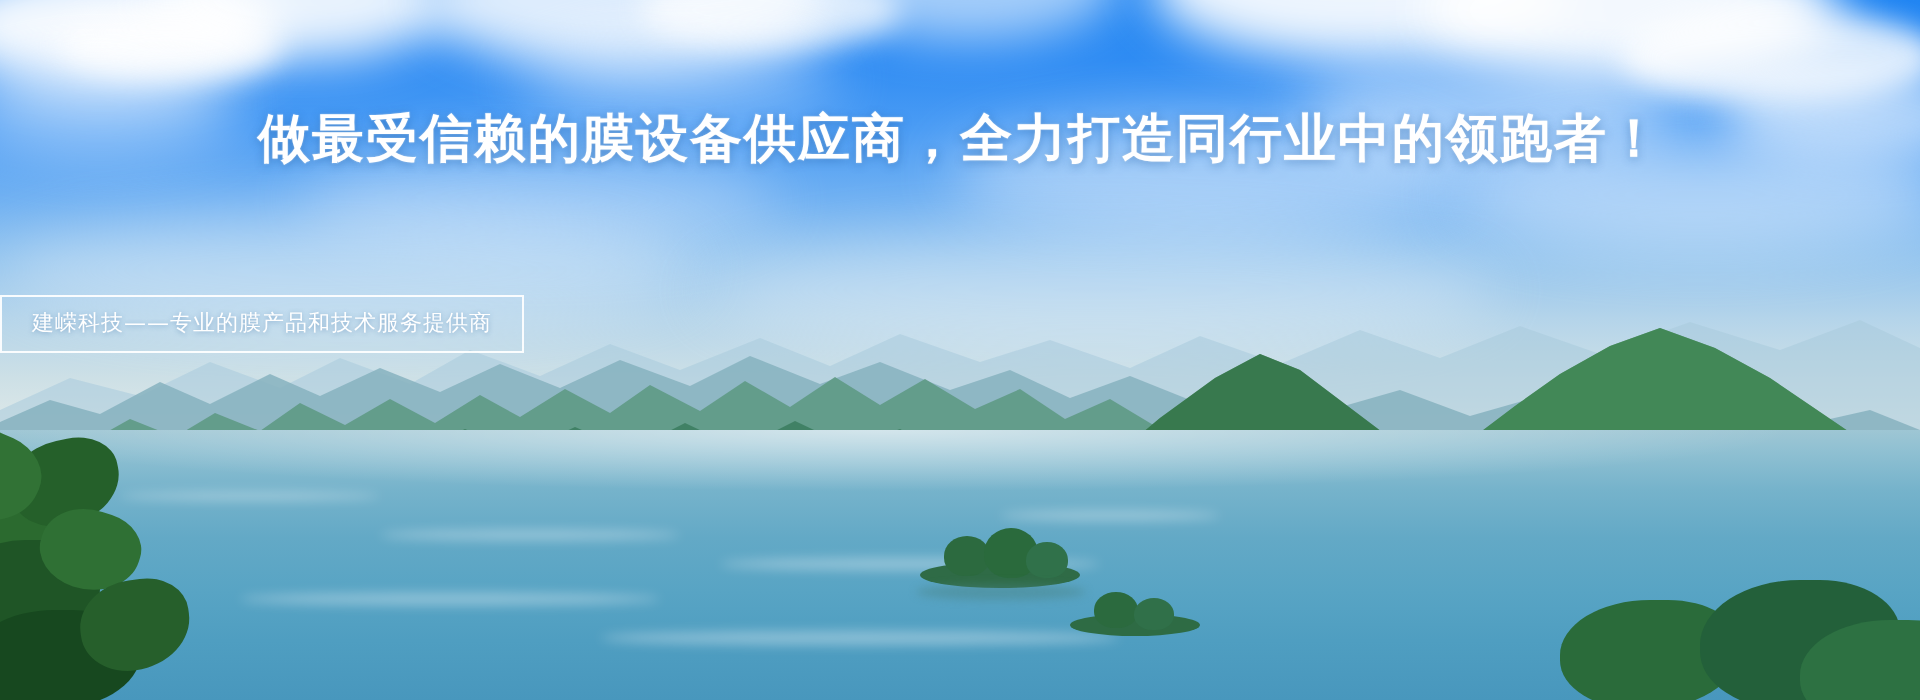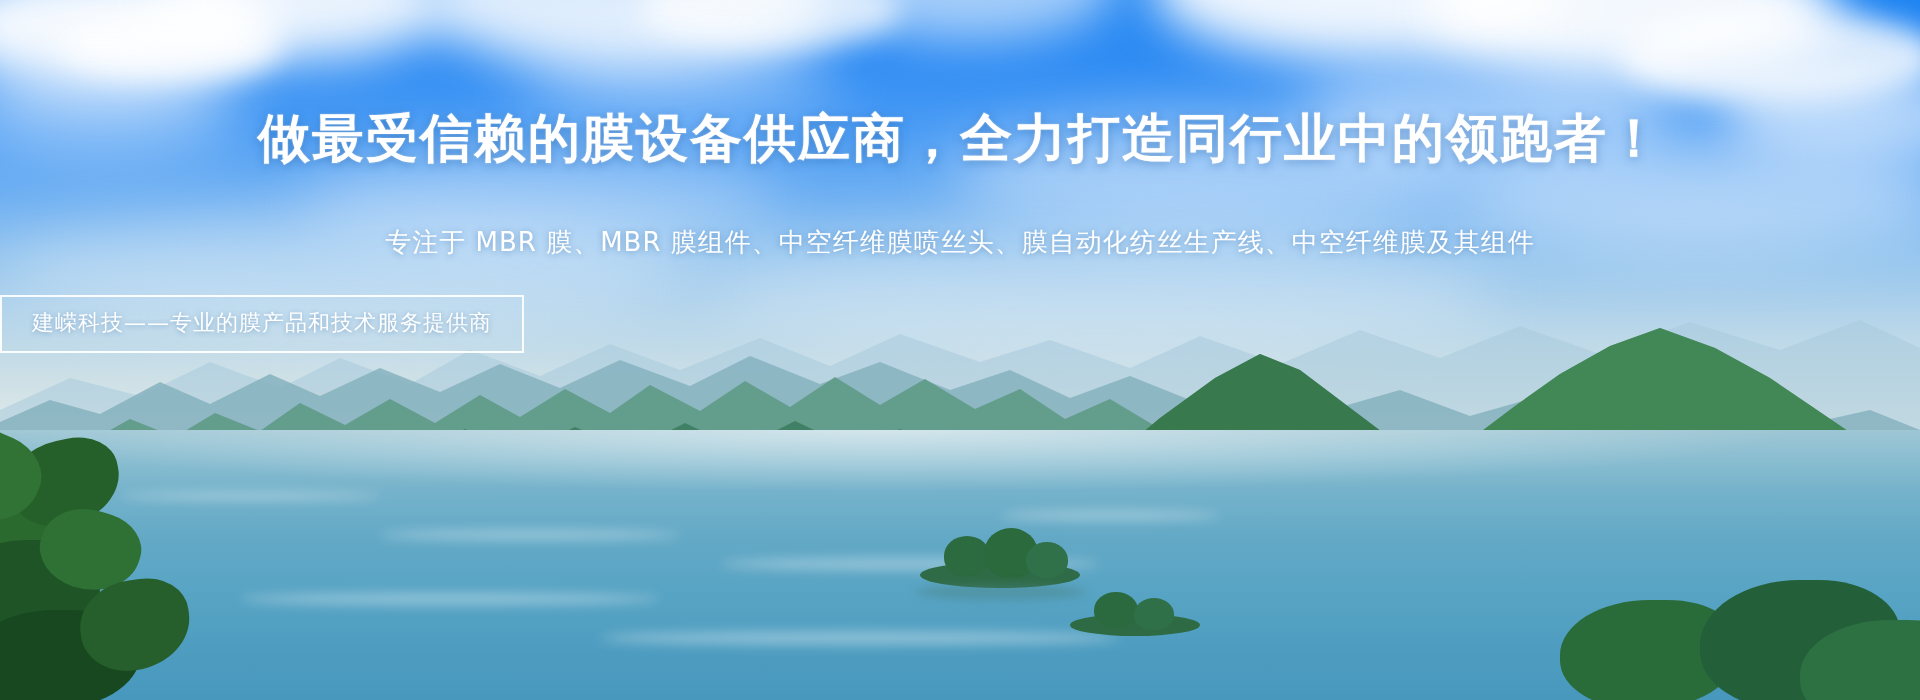--- a/index.html
+++ b/index.html
@@ -209,21 +209,20 @@
   <div style="position:absolute; right:-20px; bottom:-20px; width:420px; height:180px;">
     <div class="leafblob" style="left:40px;  top:60px;  width:180px; height:110px; background:#2a6b3a;"></div>
     <div class="leafblob" style="left:180px; top:40px;  width:200px; height:130px; background:#23603a;"></div>
     <div class="leafblob" style="left:280px; top:80px;  width:180px; height:110px; background:#2d7142;"></div>
   </div>
 
   <div class="overlay">
 
     <div class="headline">做最受信赖的膜设备供应商，全力打造同行业中的领跑者！</div>
 
-    <div class="subline">专注于 MBR 膜、MBR 膜组件、中空纤维膜喷丝头、膜自动化纺丝生产线、中空纤维膜及其组件</div>
 
     <div class="tagwrap">
       <div class="tagbox">建嵘科技——专业的膜产品和技术服务提供商</div>
     </div>
 
   </div>
 
 </div>
 
 </body></html>

